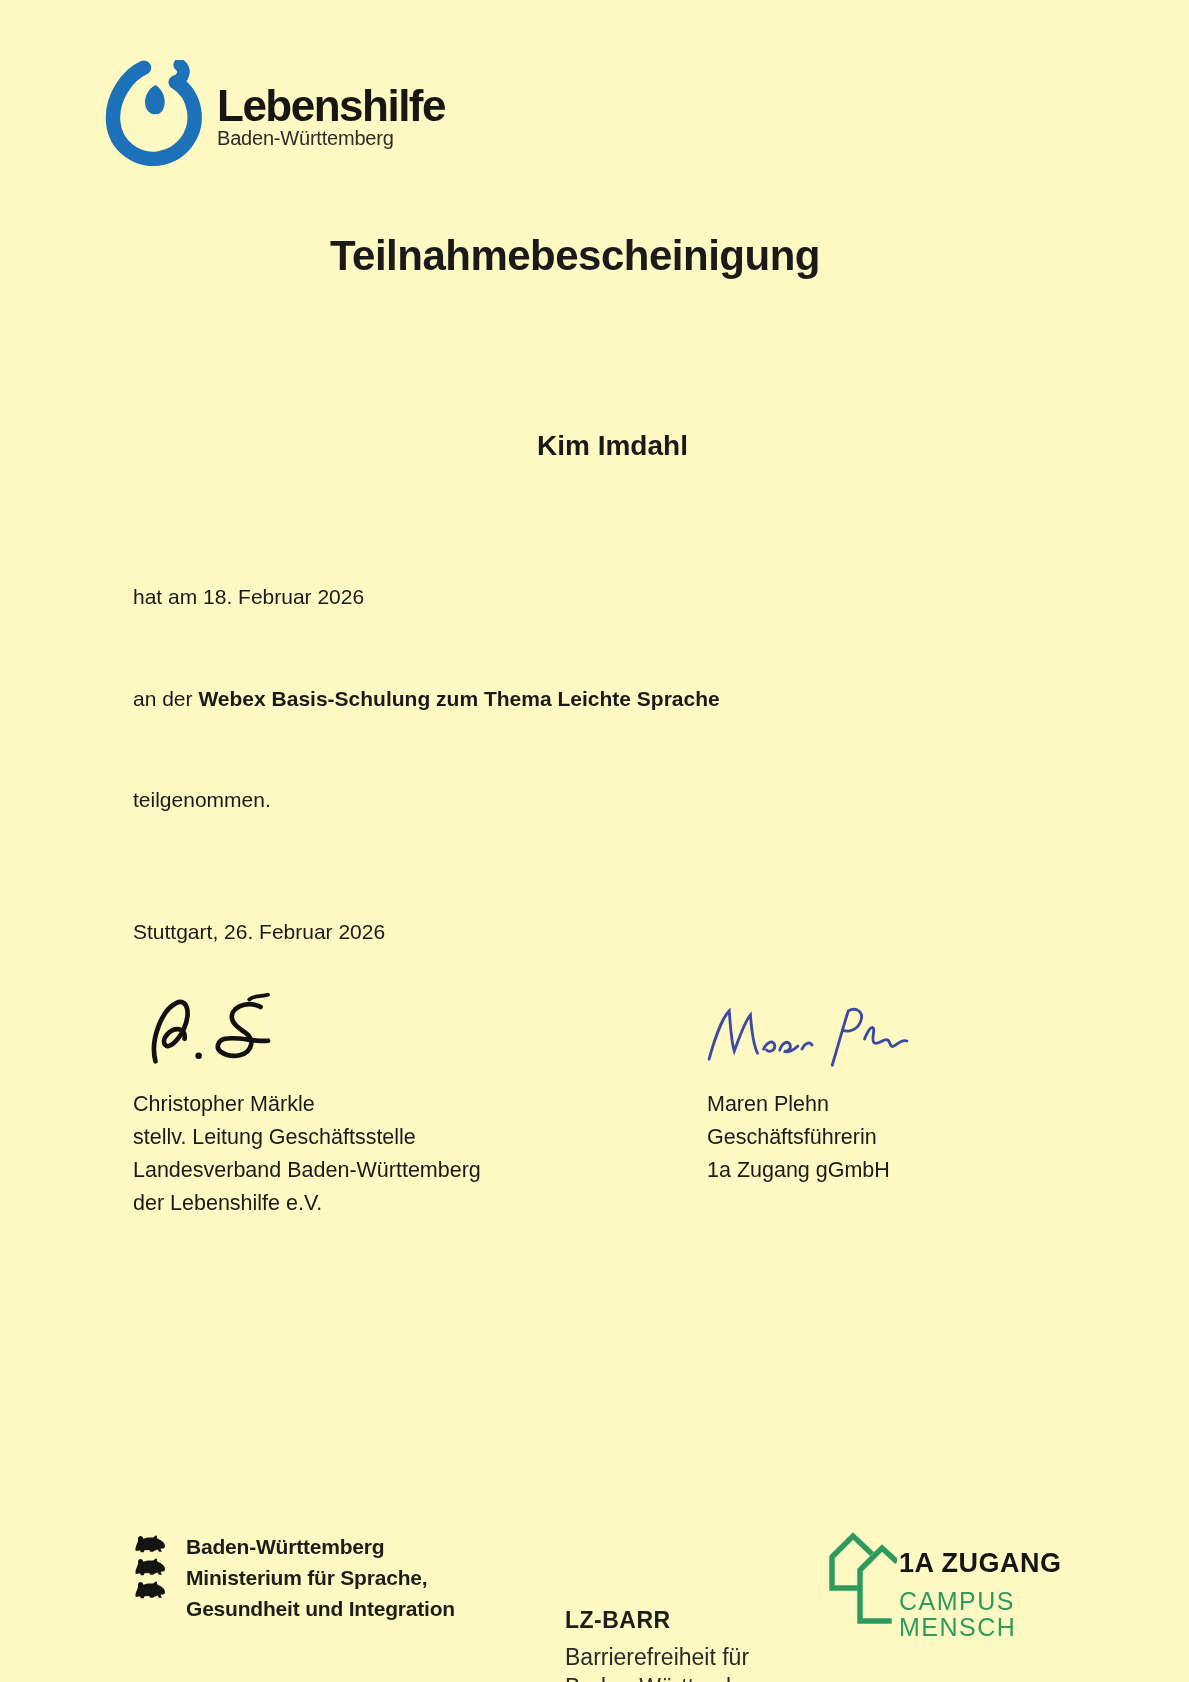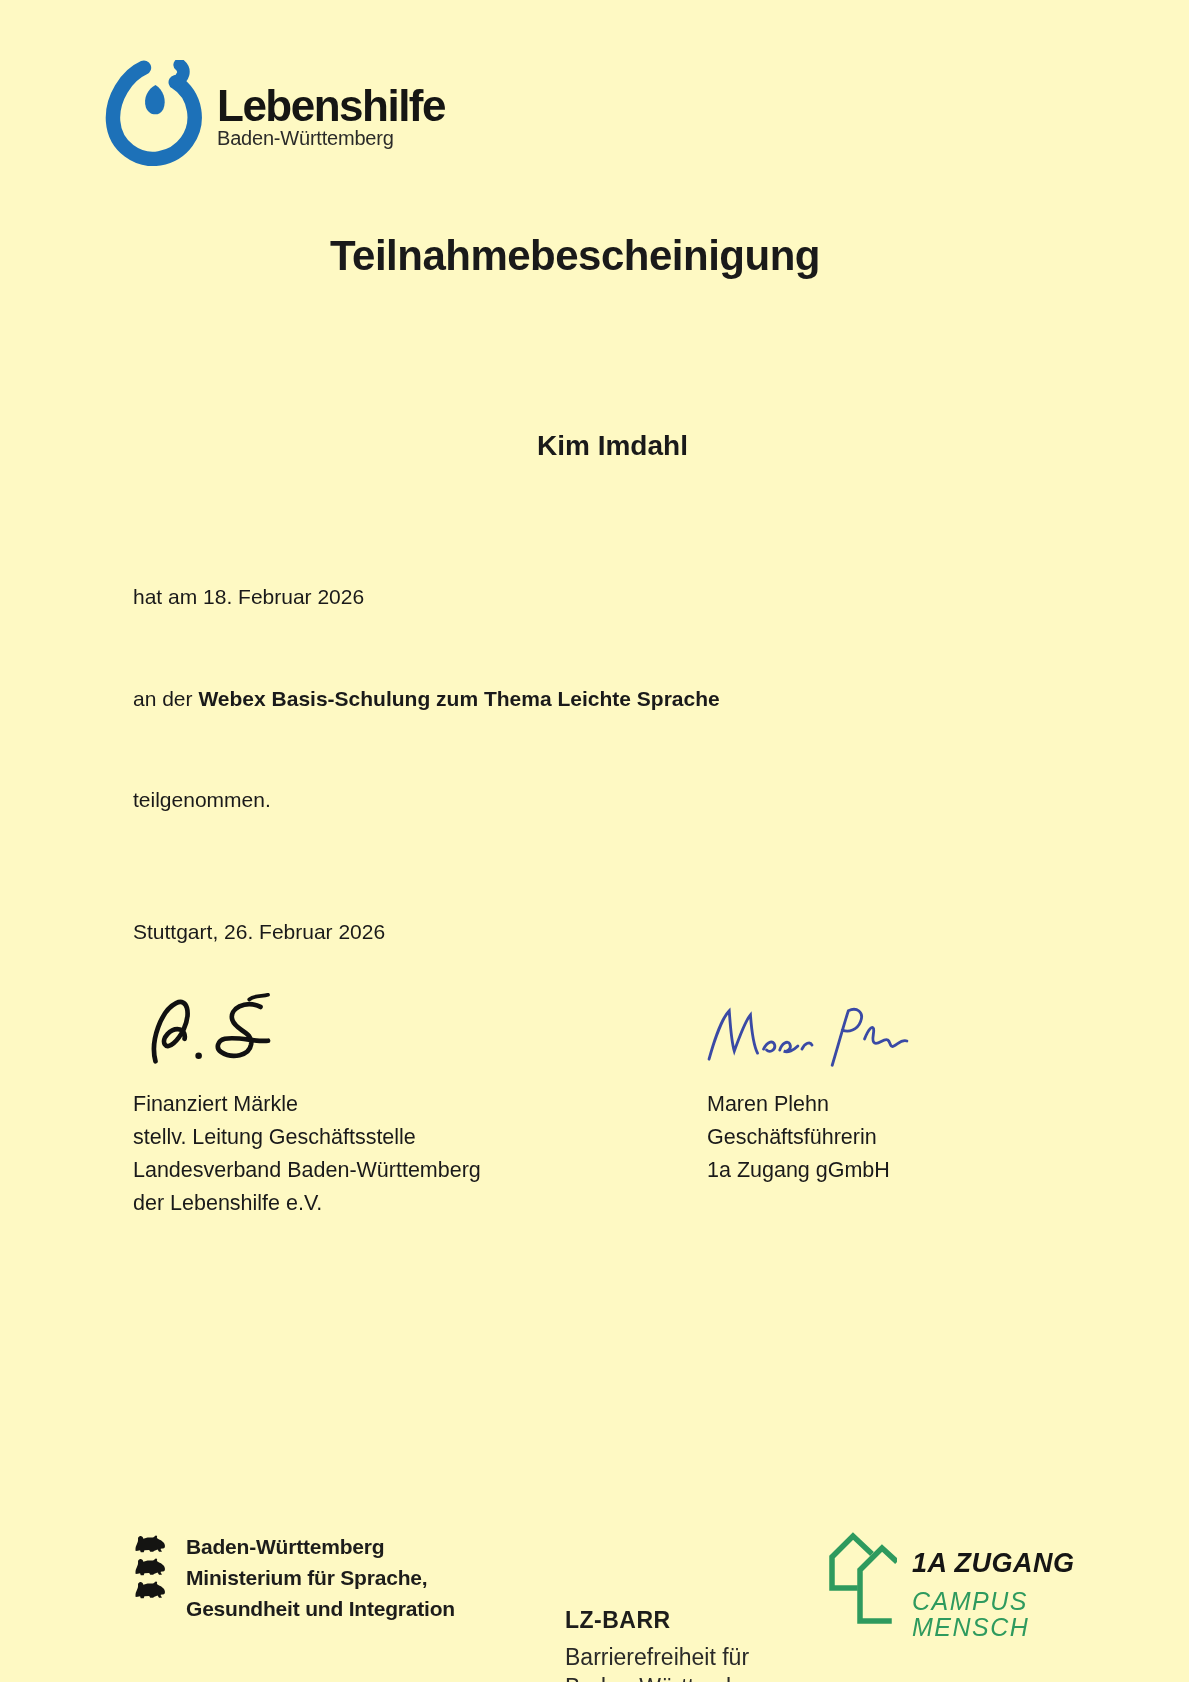--- a/index.html
+++ b/index.html
@@ -48,21 +48,21 @@
   .lzbarr{position:absolute;left:565px;top:1587px;color:#1d1d1b;margin-top:20px;}
   .lzbarr-title{font-size:23px;font-weight:700;letter-spacing:0.5px;margin-bottom:8px;}
   .lzbarr-line{font-size:23px;line-height:30px;color:#2a2a28;}
   .lzbarr-marks{display:flex;align-items:center;margin-top:9px;}
   .lzbarr-bar{width:62px;height:14px;background:#141412;}
   .lzbarr-square{width:14px;height:14px;background:#141412;margin-left:8px;}
   .lzbarr-circle{width:14px;height:14px;border-radius:50%;background:#141412;margin-left:7px;}
 
   .campus{position:absolute;left:825px;top:1526px;display:flex;align-items:flex-start;}
   .houses{width:72px;height:102px;}
-  .campus-text{margin-left:15px;padding-top:22px;font-style:italic;}
+  .campus-text{margin-left:2px;padding-top:22px;}
   .campus-l1{font-size:27px;font-weight:700;color:#161614;letter-spacing:0.5px;}
   .campus-l2,.campus-l3{font-size:25px;letter-spacing:1.5px;line-height:26px;}
   .campus-l2{margin-top:9px;}
 </style>
 </head>
 <body>
 
 <div class="page">
 
   <div class="brand">
@@ -105,21 +105,21 @@
       <path d="M 6,56 C 12,34 20,14 26,8 C 27,22 28,38 31,48 C 36,34 42,18 47,12 C 48,26 50,42 54,50"></path>
       <path d="M 60,46 C 64,38 70,37 71,42 C 72,47 66,50 63,47"></path>
       <path d="M 76,47 C 78,40 84,37 86,41 C 88,45 84,49 80,48 C 84,50 90,47 94,43"></path>
       <path d="M 98,46 C 101,40 106,38 108,42"></path>
       <path d="M 128,62 C 134,42 140,20 144,8 C 152,4 160,9 156,19 C 153,27 144,30 138,27"></path>
       <path d="M 160,36 C 164,26 168,22 169,26 C 170,30 166,38 170,40 C 174,42 179,35 183,37 C 186,39 185,45 189,43 C 193,41 197,36 202,38"></path>
     </g>
   </svg>
 
   <div class="sig-block sig-block-left">
-    <div>Finanziert Märkle</div>
+    <div>Christopher Märkle</div>
     <div>stellv. Leitung Geschäftsstelle</div>
     <div>Landesverband Baden-Württemberg</div>
     <div>der Lebenshilfe e.V.</div>
   </div>
 
   <div class="sig-block sig-block-right">
     <div>Maren Plehn</div>
     <div>Geschäftsführerin</div>
     <div>1a Zugang gGmbH</div>
   </div>

